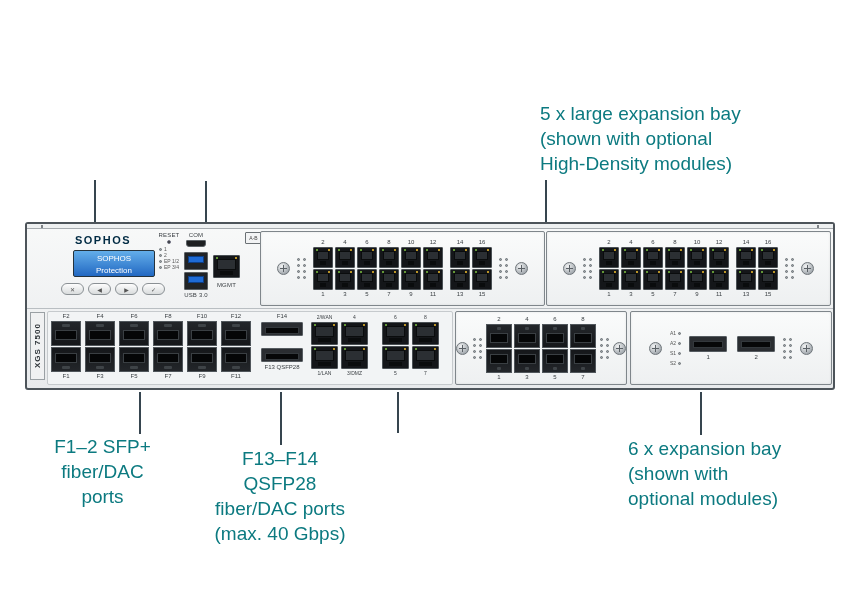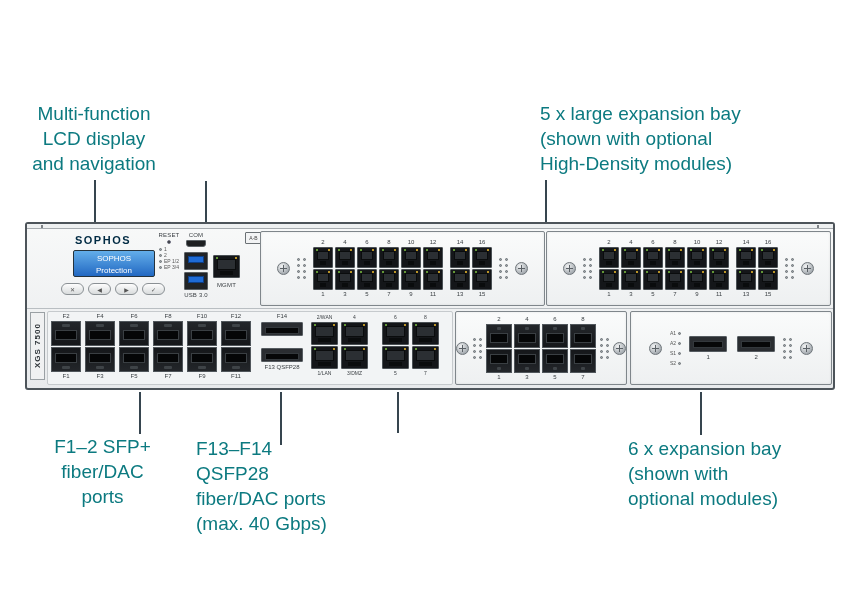--- a/index.html
+++ b/index.html
@@ -7,21 +7,21 @@
   html,body{width:850px;height:610px}
   body{background:#fff;font-family:"Liberation Sans","DejaVu Sans",sans-serif;position:relative;overflow:hidden}
   .fig{position:absolute;inset:0}
 
   
   .ann{position:absolute;color:var(--accent);font-size:19px;line-height:25px;white-space:pre-line;font-weight:500}
   .a-lcd{left:8px;top:101px;width:172px;text-align:center}
   .a-com{left:200px;top:101px;width:230px}
   .a-large{left:540px;top:101px;width:260px}
   .a-sfp{left:30px;top:434px;width:145px;text-align:center}
-  .a-qsfp{left:196px;top:436px;width:168px;text-align:left}
+  .a-qsfp{left:196px;top:446px;width:168px;text-align:center}
   .a-lan{left:368px;top:434px;width:215px}
   .a-bay{left:628px;top:436px;width:205px}
   .cline{position:absolute;width:2px;background:var(--callout)}
 
   
   .device{position:absolute;left:25px;top:222px;width:810px;height:168px;background:linear-gradient(#f8f9f9,#e8eaec);border:2px solid #4d545a;border-radius:3px}
   .topstrip{position:absolute;left:0;top:0;right:0;height:5px;border-bottom:1px solid #a6abaf;background:#eef0f1}
   .tick{position:absolute;top:1px;width:2px;height:3px;background:#7d8286}
   .t1{left:14px}.t2{right:14px}
   .divider{position:absolute;left:0;right:0;top:84px;height:1px;background:#b9bec2}
@@ -96,23 +96,20 @@
   .screw:after{top:50%;left:2px;right:2px;height:1px;margin-top:-.5px}
   .ledlabels{display:flex;flex-direction:column;gap:4px;flex:none}
   .qgroup{display:flex;gap:10px;flex:none}
   .qcol{display:flex;flex-direction:column;align-items:center;gap:2px}
 </style>
 </head>
 <body>
 
 <div class="fig">
 
-  <div class="ann a-lcd">Multi-function
-LCD display
-and navigation</div>
   <div class="ann a-large">5 x large expansion bay
 (shown with optional
 High-Density modules)</div>
   <div class="ann a-sfp">F1–2 SFP+
 fiber/DAC
 ports</div>
   <div class="ann a-qsfp">F13–F14
 QSFP28
 fiber/DAC ports
 (max. 40 Gbps)</div>

